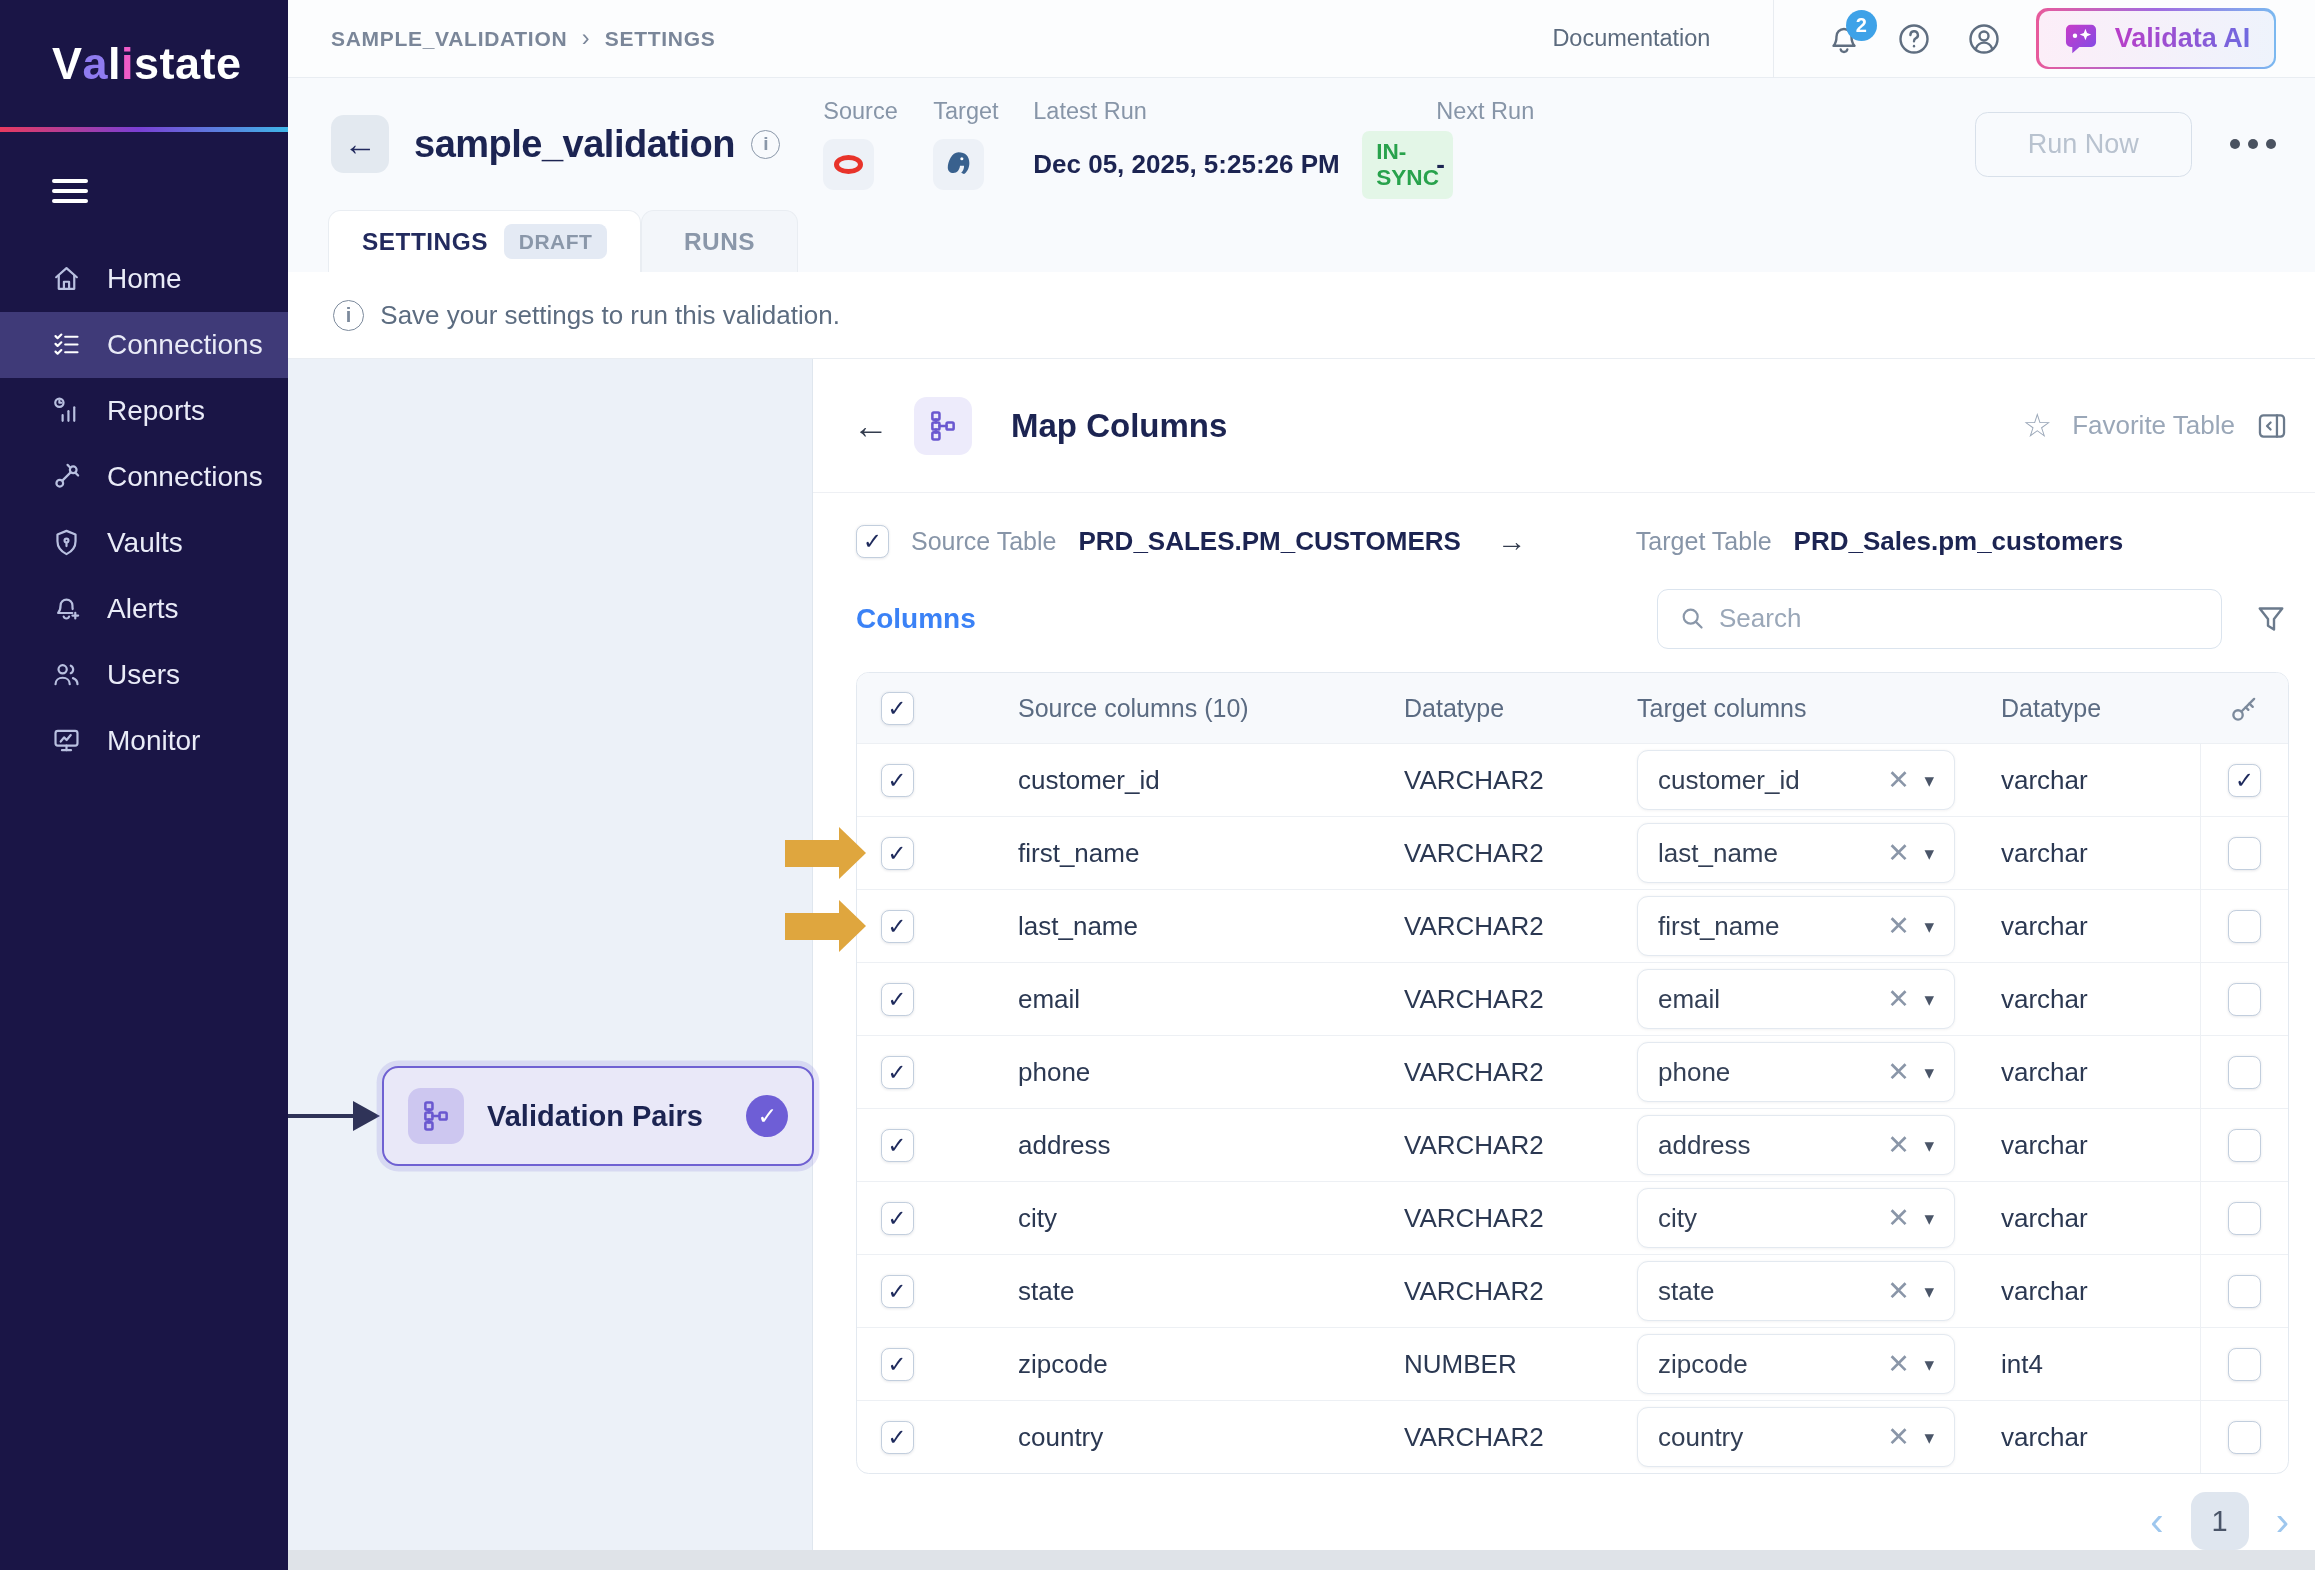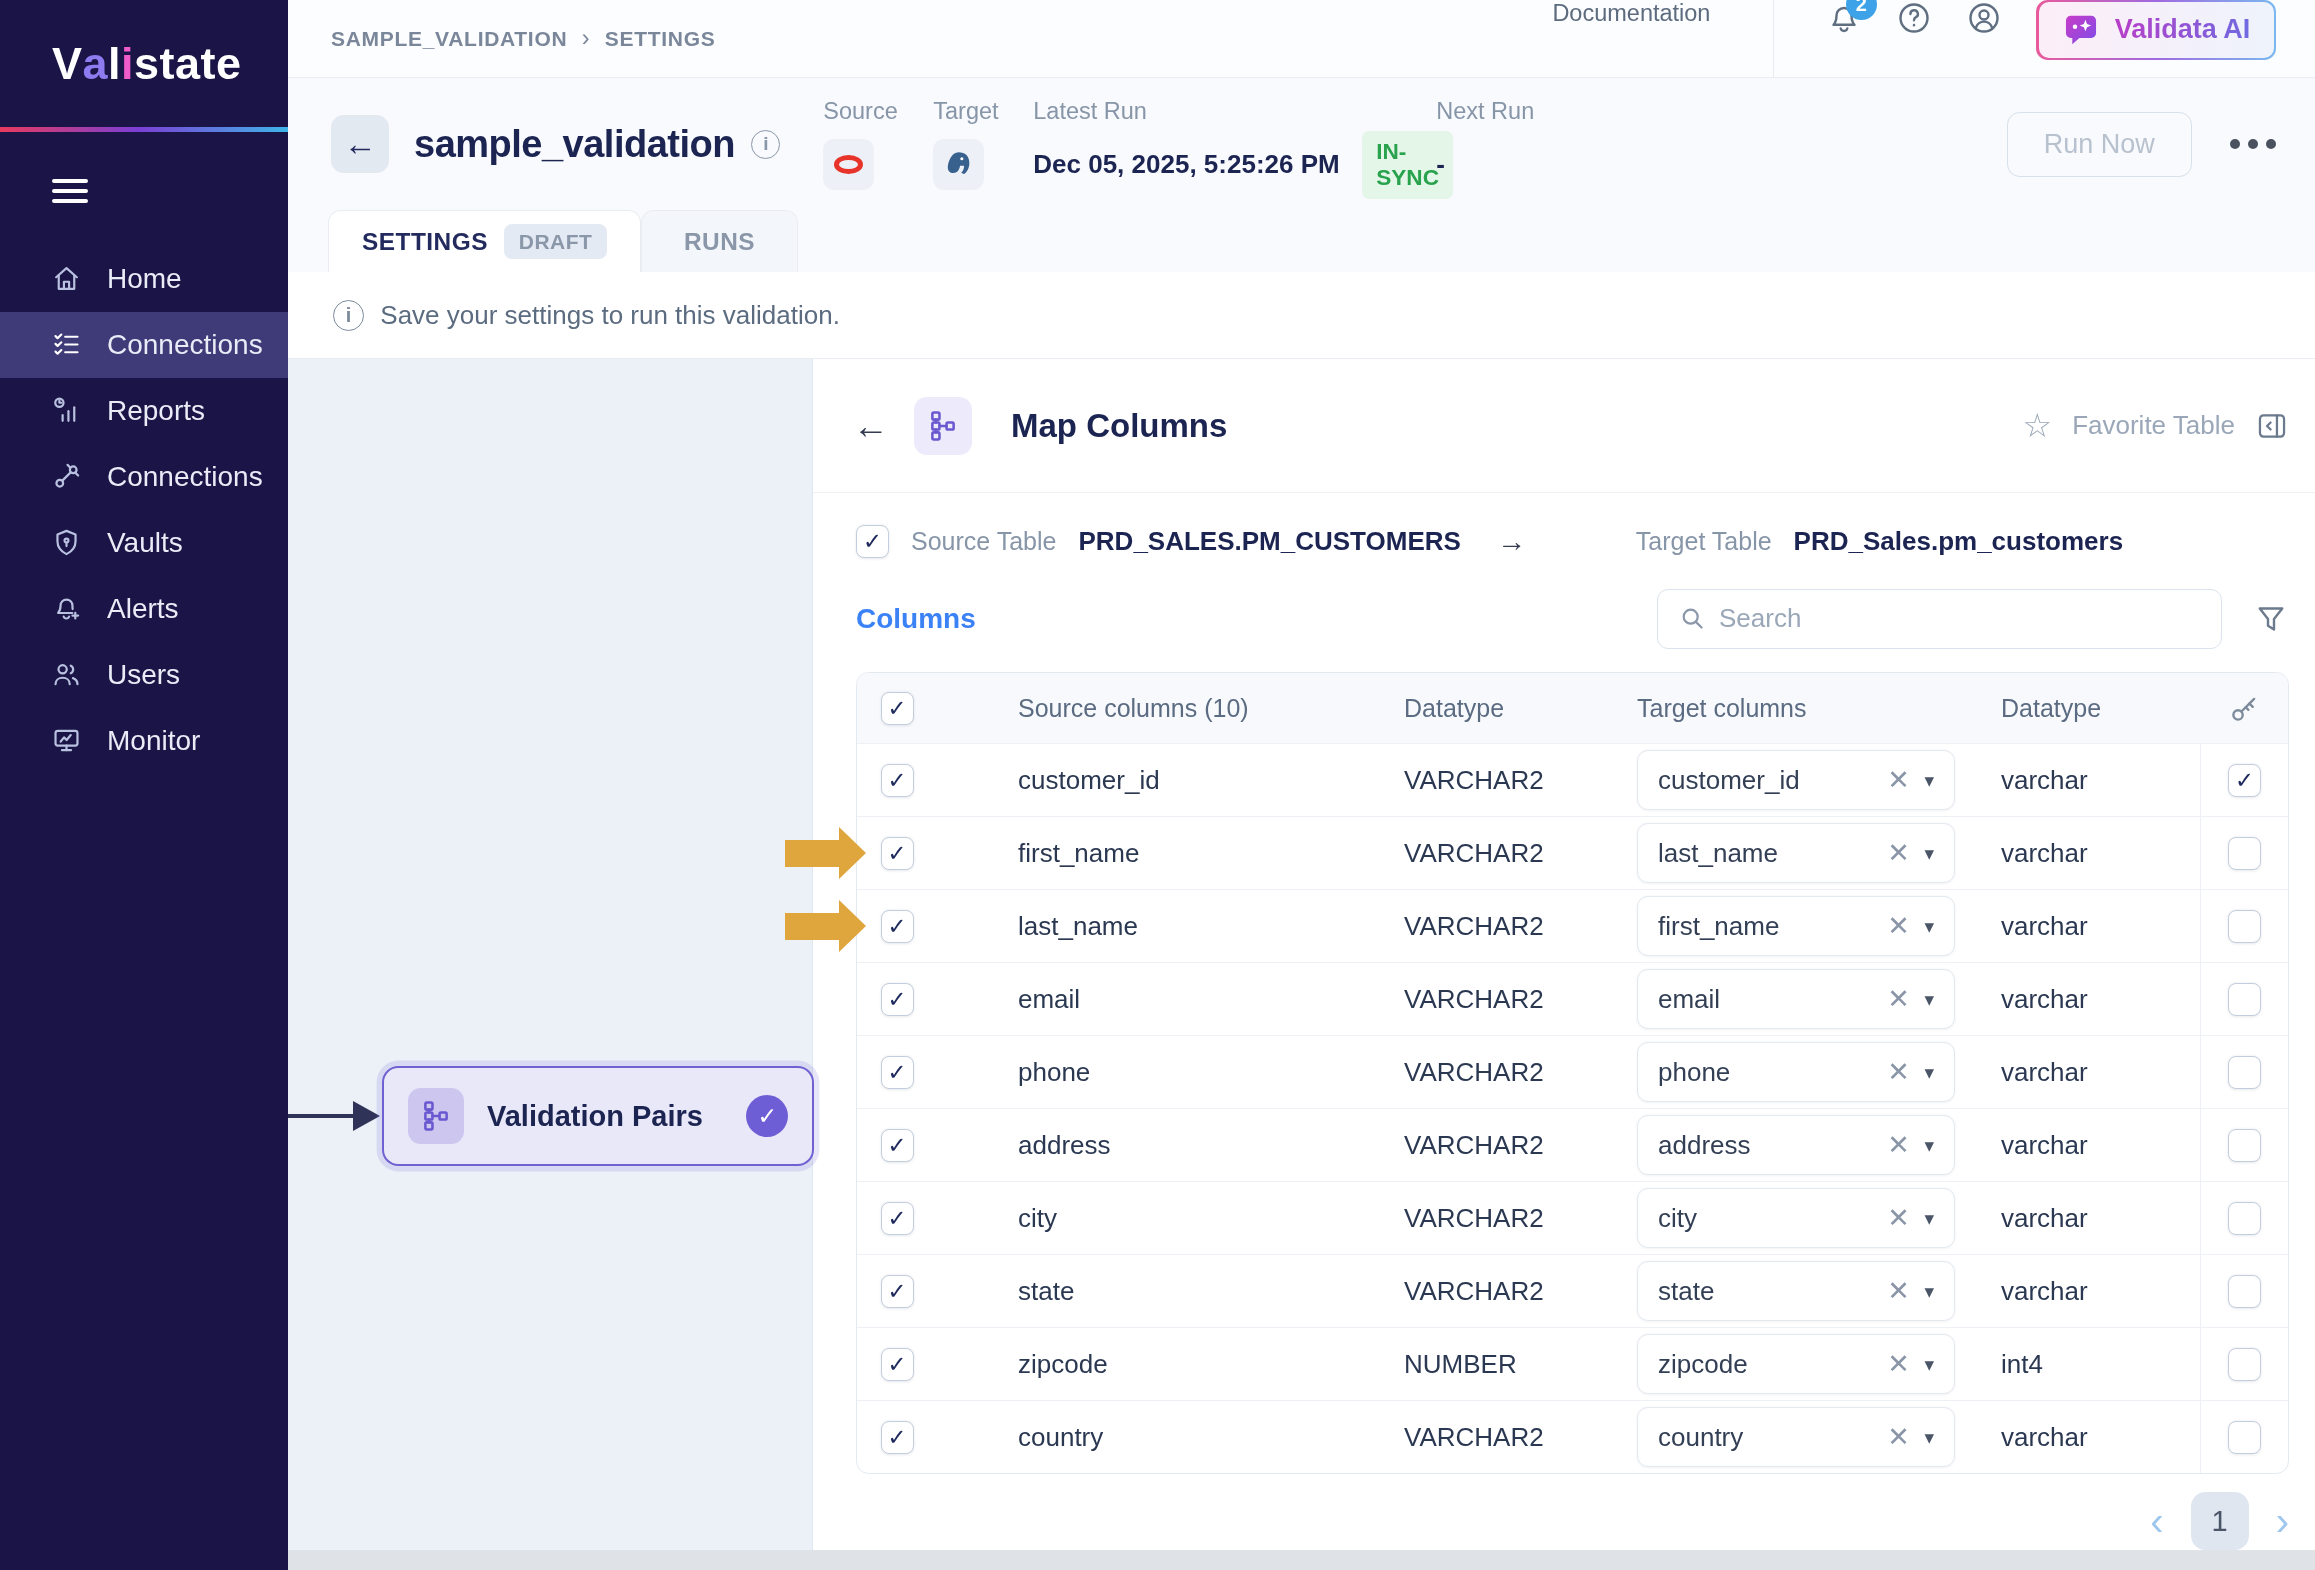--- a/index.html
+++ b/index.html
@@ -20,21 +20,21 @@
   .nav-item.active { background:#3f3a78; }
   .nav-item.active svg { stroke:#ffffff; }
 
   
   .main { flex:1; display:flex; flex-direction:column; min-width:0; }
 
   
   .topbar { height:78px; background:#fcfdfe; border-bottom:0.9px solid #e9edf2; display:flex; align-items:center; padding:0 40px 0 43px; flex-shrink:0; }
   .crumb { display:flex; align-items:center; gap:14.5px; color:#7a8699; font-size:21px; font-weight:600; letter-spacing:0.7px; }
   .crumb .sep { font-size:23.5px; font-weight:400; }
-  .topbar-right { margin-left:auto; display:flex; align-items:flex-start; }
+  .topbar-right { margin-left:auto; display:flex; align-items:center; }
   .doc-link { color:#5c6b7e; font-size:23.5px; cursor:pointer; }
   .tb-divider { width:0.9px; height:78px; background:#e8ecf1; margin:0 52px 0 63px; }
   .tb-icon { position:relative; margin-right:34px; cursor:pointer; display:flex; }
   .tb-icon svg { width:36px; height:36px; stroke:#5f6e80; fill:none; stroke-width:1.6; stroke-linecap:round; stroke-linejoin:round; }
   .badge { position:absolute; top:-11px; right:-14.5px; min-width:31px; height:31px; border-radius:50%; background:#3ea2e8; color:#fff; font-size:20px; font-weight:700; display:flex; align-items:center; justify-content:center; }
   .ai-wrap { padding:2.3px; border-radius:11.8px; background:linear-gradient(90deg,#e85a9b,#a06ae0,#7ab8f0); cursor:pointer; }
   .ai-btn { display:flex; align-items:center; gap:14.5px; padding:9px 23.5px; border-radius:10px; background:linear-gradient(90deg,#fceef8,#eef3fc); }
   .ai-btn svg { width:38px; height:38px; }
   .ai-label { font-size:27px; font-weight:700; background:linear-gradient(90deg,#b83ec8,#6f6ae0); -webkit-background-clip:text; background-clip:text; color:transparent; }
 
@@ -47,21 +47,21 @@
   .meta { display:flex; margin-left:43px; flex:1; min-width:0;align-items:center; }
   .mcol { display:flex; flex-direction:column; gap:14.5px; }
   .mlabel { color:#8795a8; font-size:23.5px; }
   .mcol-src { width:110px; } .mcol-tgt { width:100px; } .mcol-latest { width:403px; } .mcol-next { flex:1; }
   .db-box { width:51px; height:51px; border-radius:11px; background:#edf1f7; display:flex; align-items:center; justify-content:center; }
   .oracle-ring { width:29px; height:19px; border:5.9px solid #e8332a; border-radius:50%; }
   .latest-row { display:flex; align-items:center; gap:22px; height:51px; }
   .mvalue { font-size:26px; font-weight:700; color:#1c2452; white-space:nowrap; }
   .sync-badge { background:#e3f6e7; color:#28a24c; font-size:22.6px; font-weight:700; padding:8.1px 14.5px; border-radius:7.2px; }
   .next-value { font-size:26px; font-weight:700; color:#1c2452; height:51px; display:flex; align-items:center; }
-  .run-now { height:65px; padding:0 36px; border:1.4px solid #d8e0ea; border-radius:12.7px; background:transparent; color:#b8c2cf; font-size:27px; cursor:pointer; white-space:nowrap;margin-left:36px; }
+  .run-now { height:65px; padding:0 52px; border:1.4px solid #d8e0ea; border-radius:12.7px; background:transparent; color:#b8c2cf; font-size:27px; cursor:pointer; white-space:nowrap;margin-left:36px; }
   .more-dots { margin-left:38px; display:flex; gap:8.1px; cursor:pointer; }
   .more-dots span { width:10px; height:10px; border-radius:50%; background:#4a5260; }
 
   
   .tabs { display:flex; padding-left:40px; height:62px; }
   .tab { display:flex; align-items:center; justify-content:center; gap:16.3px; border-radius:12.7px 12.7px 0 0; font-size:24.4px; font-weight:700; letter-spacing:0.5px; cursor:pointer; }
   .tab.active { background:#fff; border:0.9px solid #e9edf2; border-bottom:none; color:#222a5e; padding:0 33px; }
   .tab.runs { background:#f3f6fa; border:0.9px solid #e9edf2; border-bottom:none; color:#8a97a9; padding:0 42px; font-weight:600; }
   .draft-pill { background:#e4eaf4; color:#8a97a9; font-size:21px; font-weight:600; padding:5.4px 14.5px; border-radius:8.1px; letter-spacing:0.5px; }
 

